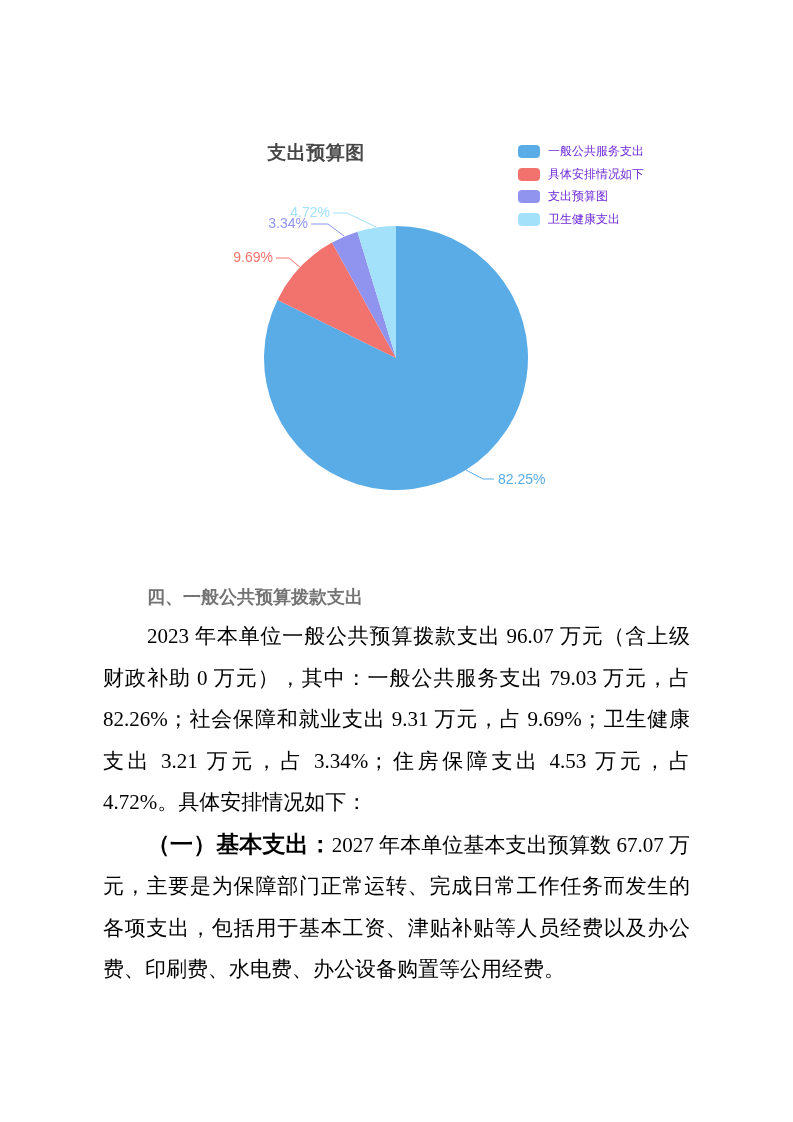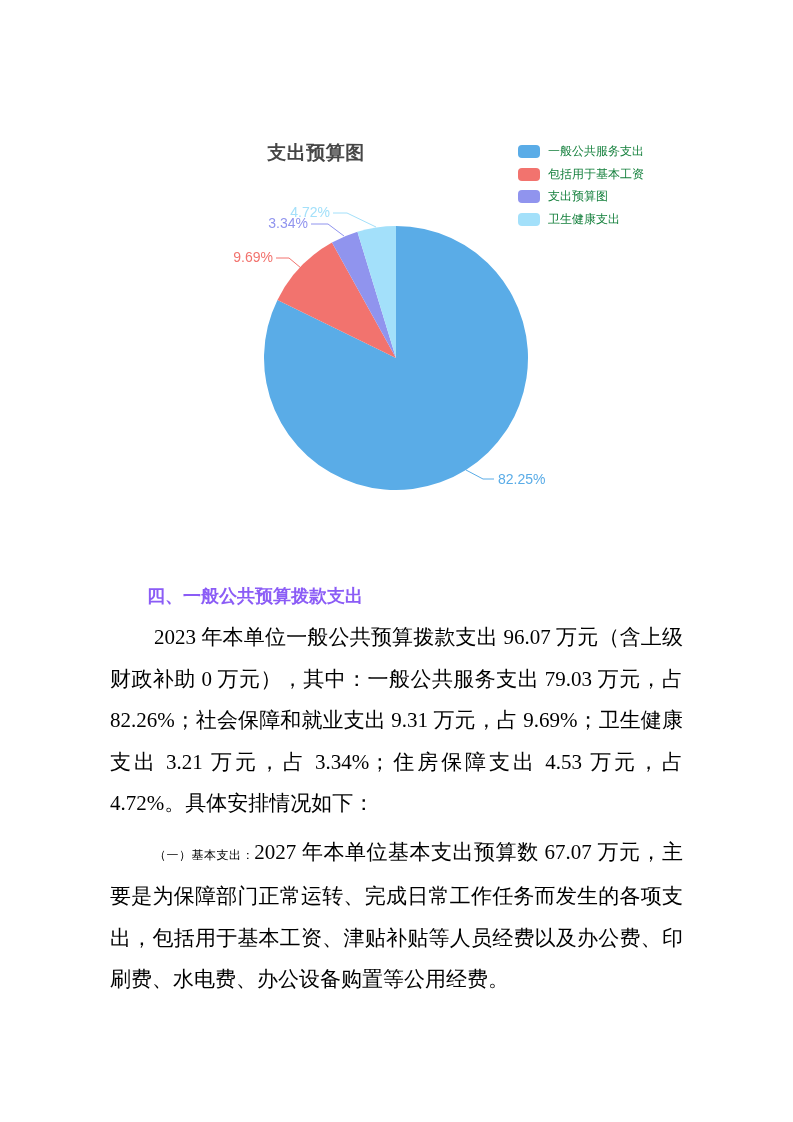--- a/index.html
+++ b/index.html
@@ -25,46 +25,46 @@
   .legend {
     position: absolute; left: 518px; top: 145px;
     display: flex; flex-direction: column; gap: 9.5px;
   }
   .legend-row { display: flex; align-items: center; height: 13px; }
   .legend-marker {
     display: inline-block; width: 22px; height: 13px;
     border-radius: 4px; flex: 0 0 auto;
   }
   .legend-label {
-    margin-left: 8px; font-size: 12px; color: #15803d; white-space: nowrap;
+    margin-left: 8px; font-size: 12px; color: #6d28d9; white-space: nowrap;
   }
   .pct-label {
     font-family: "Liberation Sans", "DejaVu Sans", sans-serif;
     font-size: 14px;
   }
 
   
   .doc {
     position: absolute; left: 103px; top: 584px; width: 587px;
     color: #000000;
     font-family: "Liberation Serif", "DejaVu Serif", serif;
     font-size: 21px; line-height: 41.5px;
     text-align: justify;
   }
   .doc-heading {
     margin: 0 0 6px 0;
-    font-family: Liberation Mono, monospace;
-    font-size: 18px; font-weight: bold; color: #8b5cf6;
+    font-family: Liberation Sans, sans-serif;
+    font-size: 18px; font-weight: bold; color: #737373;
     line-height: 26px;
     text-indent: 44px;
   }
-  .doc p { margin: 7px; text-indent: 44px; }
+  .doc p { margin: 0; text-indent: 44px; }
   .para-lead {
     font-family: "Liberation Sans", "DejaVu Sans", sans-serif;
-    font-weight: normal; font-size: 12px;
+    font-weight: bold; font-size: 23px;
   }
 </style>
 </head>
 <body>
 
 <div class="page">
 
   <section class="chart-area">
     <svg id="pie-svg" width="793" height="560" viewBox="0 0 793 560">
         <path d="M 396 358 L 396.00 226.00 A 132 132 0 1 1 277.46 299.93 Z" fill="#5AACE7"></path>
@@ -81,21 +81,21 @@
         <text x="330" y="217" fill="#A3E0FA" text-anchor="end" class="pct-label">4.72%</text>
       </svg>
     <h2 class="chart-title">支出预算图</h2>
     <div class="legend" id="legend">
         <div class="legend-row">
           <span class="legend-marker" style="background: rgb(90, 172, 231);"></span>
           <span class="legend-label">一般公共服务支出</span>
         </div>
         <div class="legend-row">
           <span class="legend-marker" style="background: rgb(242, 115, 110);"></span>
-          <span class="legend-label">包括用于基本工资</span>
+          <span class="legend-label">具体安排情况如下</span>
         </div>
         <div class="legend-row">
           <span class="legend-marker" style="background: rgb(144, 148, 238);"></span>
           <span class="legend-label">支出预算图</span>
         </div>
         <div class="legend-row">
           <span class="legend-marker" style="background: rgb(163, 224, 250);"></span>
           <span class="legend-label">卫生健康支出</span>
         </div>
       </div>

